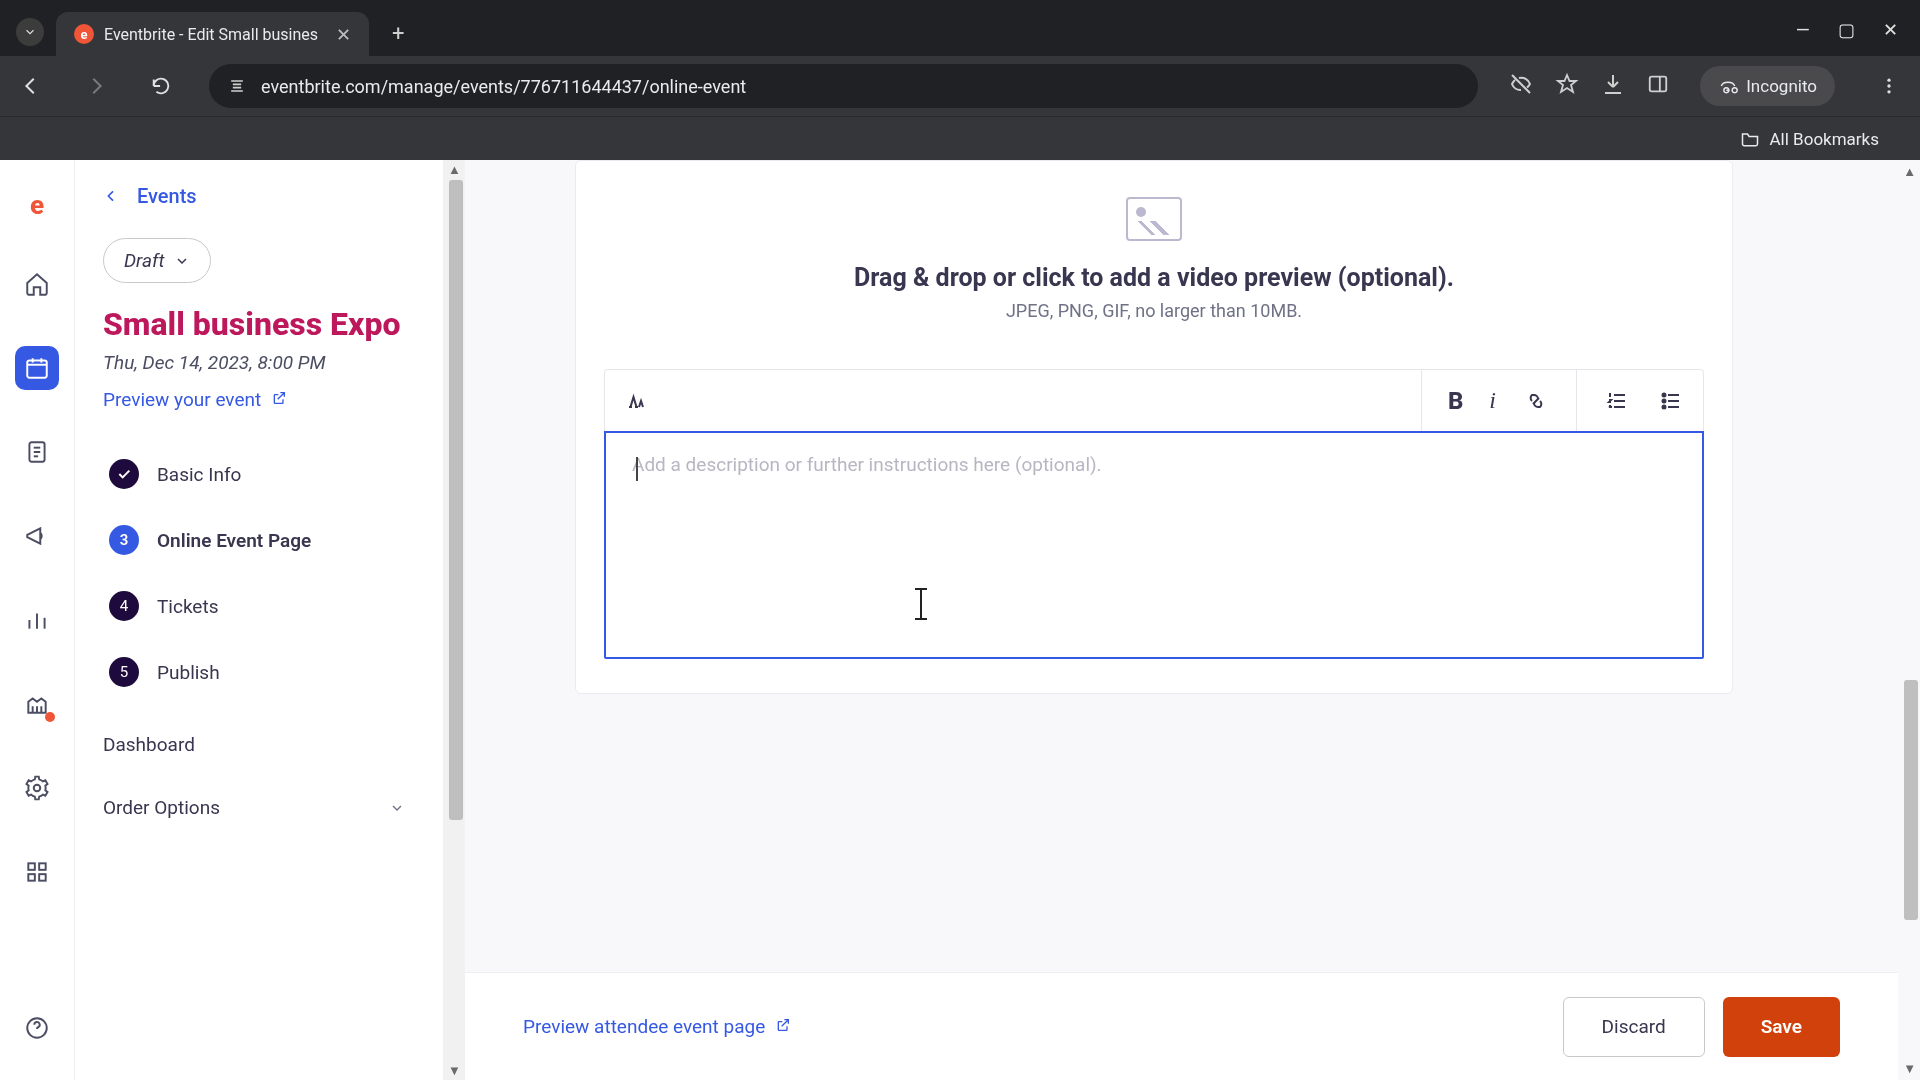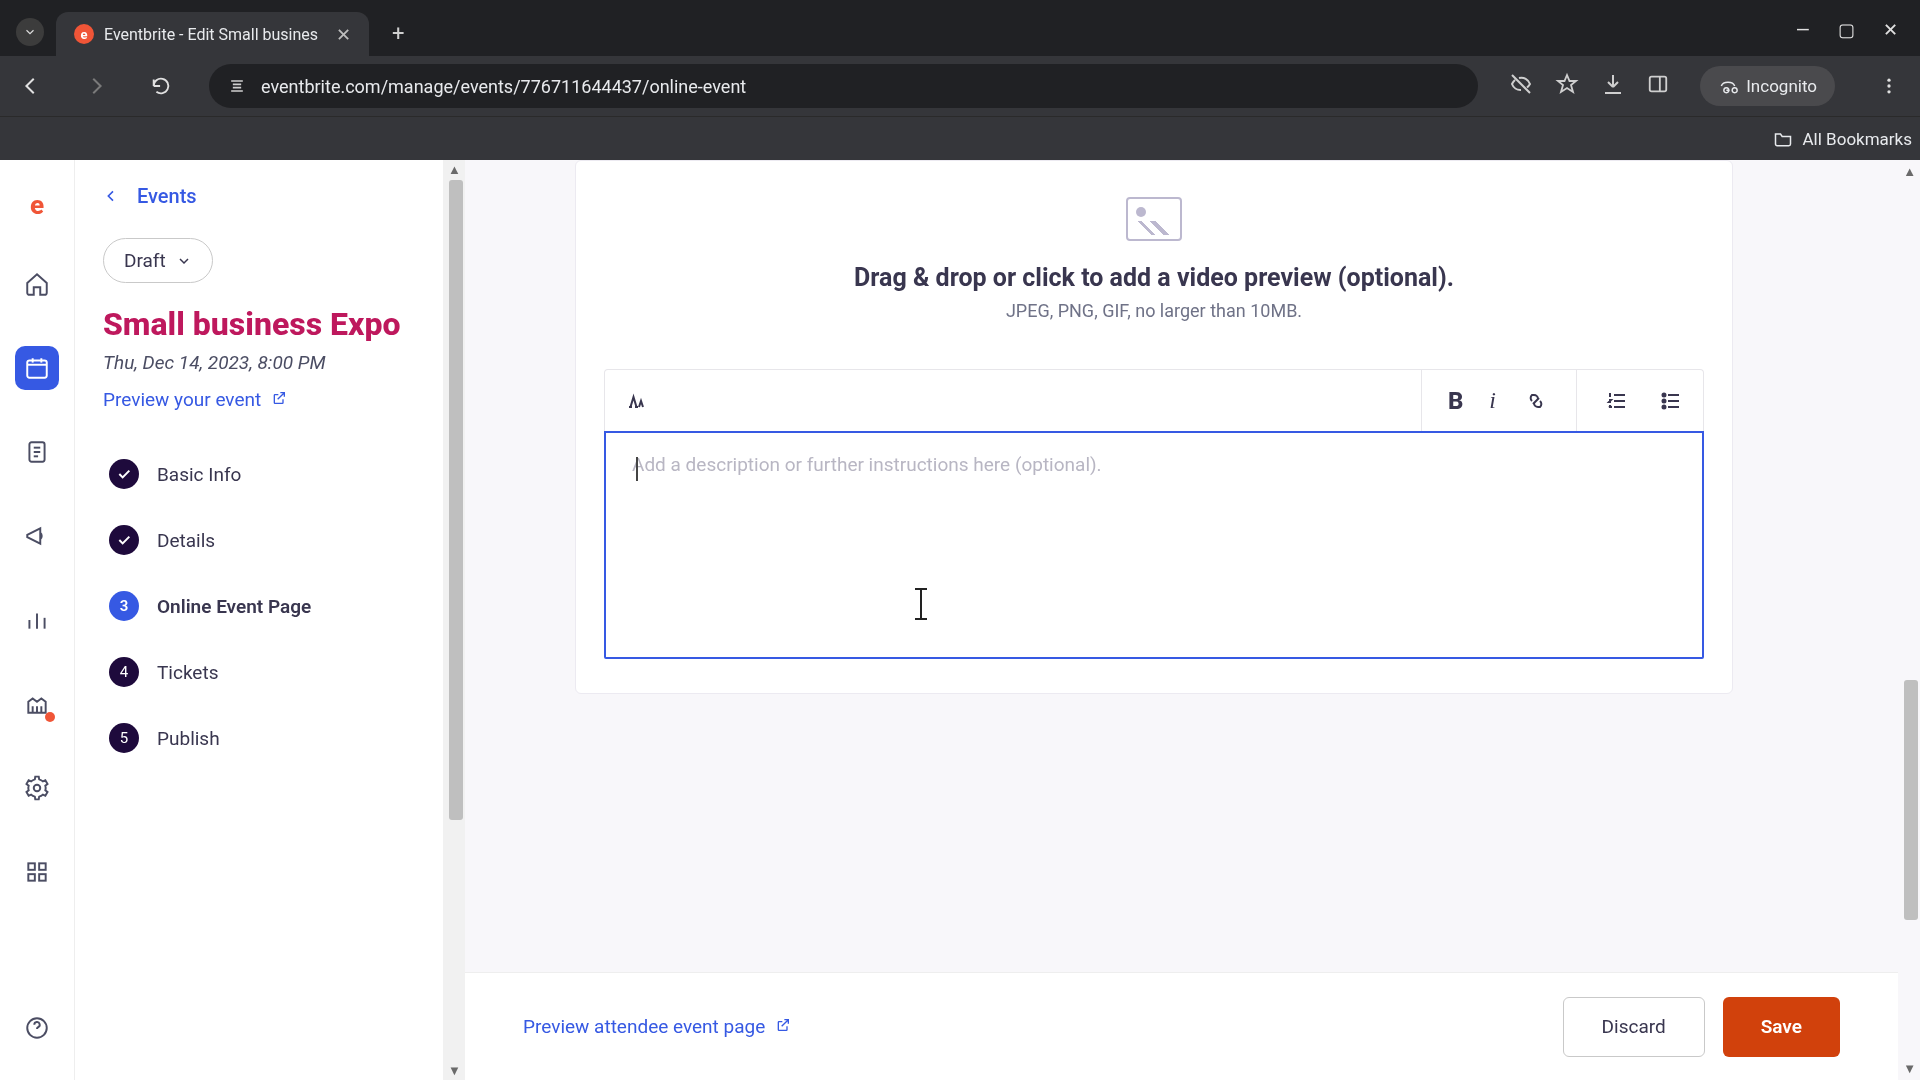--- a/index.html
+++ b/index.html
@@ -15,42 +15,42 @@
   .new-tab       { width:34px; height:34px; border-radius:50%; color:#cfcfcf; display:flex; align-items:center; justify-content:center; margin:0 0 6px 12px; font-size:22px; }
   .win-controls  { margin-left:auto; display:flex; gap:28px; color:#e0e0e0; padding:0 12px 16px 0; font-size:18px; }
 
   .addrbar       { height:60px; background:#35363a; display:flex; align-items:center; padding:0 14px; gap:31px; }
   .nav-ico       { width:34px; height:34px; display:flex; align-items:center; justify-content:center; color:#e0e0e0; border-radius:50%; }
   .nav-ico.dim   { color:#7a7a7a; }
   .omnibox       { flex:1; height:44px; background:#202124; border-radius:22px; display:flex; align-items:center; padding:0 18px; gap:14px; color:#e8eaed; font-size:18px; }
   .omni-right    { display:flex; align-items:center; gap:22px; color:#cfcfcf; font-size:20px; }
   .incognito-pill{ display:flex; align-items:center; gap:8px; background:#4a4a4d; border-radius:22px; height:40px; padding:0 18px; color:#e8eaed; font-size:17px; }
 
-  .bmbar         { height:44px; background:#35363a; border-top:1px solid #2a2a2a; display:flex; align-items:center; justify-content:flex-end; padding:0 8px; color:#e8eaed; font-size:17px; gap:10px; }
+  .bmbar         { height:44px; background:#35363a; border-top:1px solid #2a2a2a; display:flex; align-items:center; justify-content:flex-end; padding:0 41px; color:#e8eaed; font-size:17px; gap:10px; }
 
   
   .viewport      { flex:1; display:flex; background:#fff; position:relative; }
 
   
   .rail          { width:75px; border-right:1px solid #eee; display:flex; flex-direction:column; align-items:center; padding-top:28px; gap:40px; }
   .rail .logo    { width:34px; height:34px; border-radius:50%; display:flex; align-items:center; justify-content:center; color:#f05537; font-weight:800; font-size:26px; }
   .rail .ico     { width:44px; height:44px; border-radius:10px; display:flex; align-items:center; justify-content:center; color:#4b4d63; }
   .rail .ico.active{ background:#3659e3; color:#fff; }
   .rail .ico.dot { position:relative; }
   .rail .ico.dot::after{ content:""; position:absolute; bottom:4px; right:4px; width:10px; height:10px; background:#f05537; border-radius:50%; }
   .rail .spacer  { flex:1; }
   .rail svg      { width:26px; height:26px; stroke:currentColor; fill:none; stroke-width:1.8; }
 
   
   .sidecol       { width:390px; position:relative; background:#fff; }
   .sidecol .scrollgutter { position:absolute; right:0; top:0; bottom:0; width:22px; background:#f1f1f1; }
   .sidecol .scrollthumb  { position:absolute; right:2px; top:20px; width:14px; height:640px; background:#bfbfbf; border-radius:3px; }
   .side-inner    { padding:24px 30px 0 28px; }
   .back-row      { display:flex; align-items:center; gap:18px; color:#3659e3; font-size:20px; font-weight:500; margin-bottom:30px; }
-  .draft-pill    { display:inline-flex; align-items:center; gap:10px; border:1.5px solid #c9c9c9; border-radius:26px; padding:10px 20px; font-size:19px; color:#39364f; margin-bottom:22px; }
+  .draft-pill    { display:inline-flex; align-items:center; gap:10px; border:1.5px solid #c9c9c9; border-radius:26px; padding:10px 20px; font-size:19px; color:#39364f; margin-bottom:22px;font-style:italic; }
   .event-title   { font-size:32px; font-weight:800; color:#be185d; line-height:1.2; margin-bottom:8px; }
   .event-date    { font-size:19px; color:#4b4d63; margin-bottom:14px;font-style:italic; }
   .preview-link  { display:flex; align-items:center; gap:10px; color:#3659e3; font-size:19px; margin-bottom:30px; }
 
   .steps         { display:flex; flex-direction:column; }
   .step          { display:flex; align-items:center; gap:18px; padding:18px 6px; font-size:19px; color:#39364f; border-radius:6px; }
   .step.active   { background:#fff; }
   .step .badge   { width:30px; height:30px; border-radius:50%; background:#1e0a3c; color:#fff; display:flex; align-items:center; justify-content:center; font-size:15px; }
   .step .badge.check svg{ width:16px; height:16px; stroke:#fff; fill:none; stroke-width:3; }
   .step.active   { font-weight:600; }
@@ -280,42 +280,45 @@
 
         <div class="steps">
           <div class="step">
             <span class="badge check">
                 <svg viewBox="0 0 24 24">
                   <path d="M5 12l5 5L20 7"></path>
                 </svg>
               </span>
             <span>Basic Info</span>
           </div>
-          <div class="step">
-            <span class="badge check">
-                <svg viewBox="0 0 24 24">
-                  <path d="M5 12l5 5L20 7"></path>
-                </svg>
-              </span>
-            <span>Details</span>
-          </div>
           <div class="step active">
             <span class="badge">3</span>
             <span>Online Event Page</span>
           </div>
           <div class="step">
             <span class="badge">4</span>
             <span>Tickets</span>
           </div>
           <div class="step">
             <span class="badge">5</span>
             <span>Publish</span>
           </div>
         </div>
 
+        <div class="side-links">
+          <div class="row">
+            <span>Dashboard</span>
+          </div>
+          <div class="row">
+            <span>Order Options</span>
+            <svg viewBox="0 0 24 24" width="16" height="16">
+                <path d="M6 9l6 6 6-6" stroke="#6f7287" stroke-width="2" fill="none"></path>
+              </svg>
+          </div>
+        </div>
       </div>
       <div class="scrollgutter">
         <span class="arrow-up" style="position:absolute; top:2px; left:5px;">▲</span>
         <span class="arrow-down" style="position:absolute; bottom:2px; left:5px;">▼</span>
       </div>
       <div class="scrollthumb"></div>
     </div>
 
     <div class="main">
 

